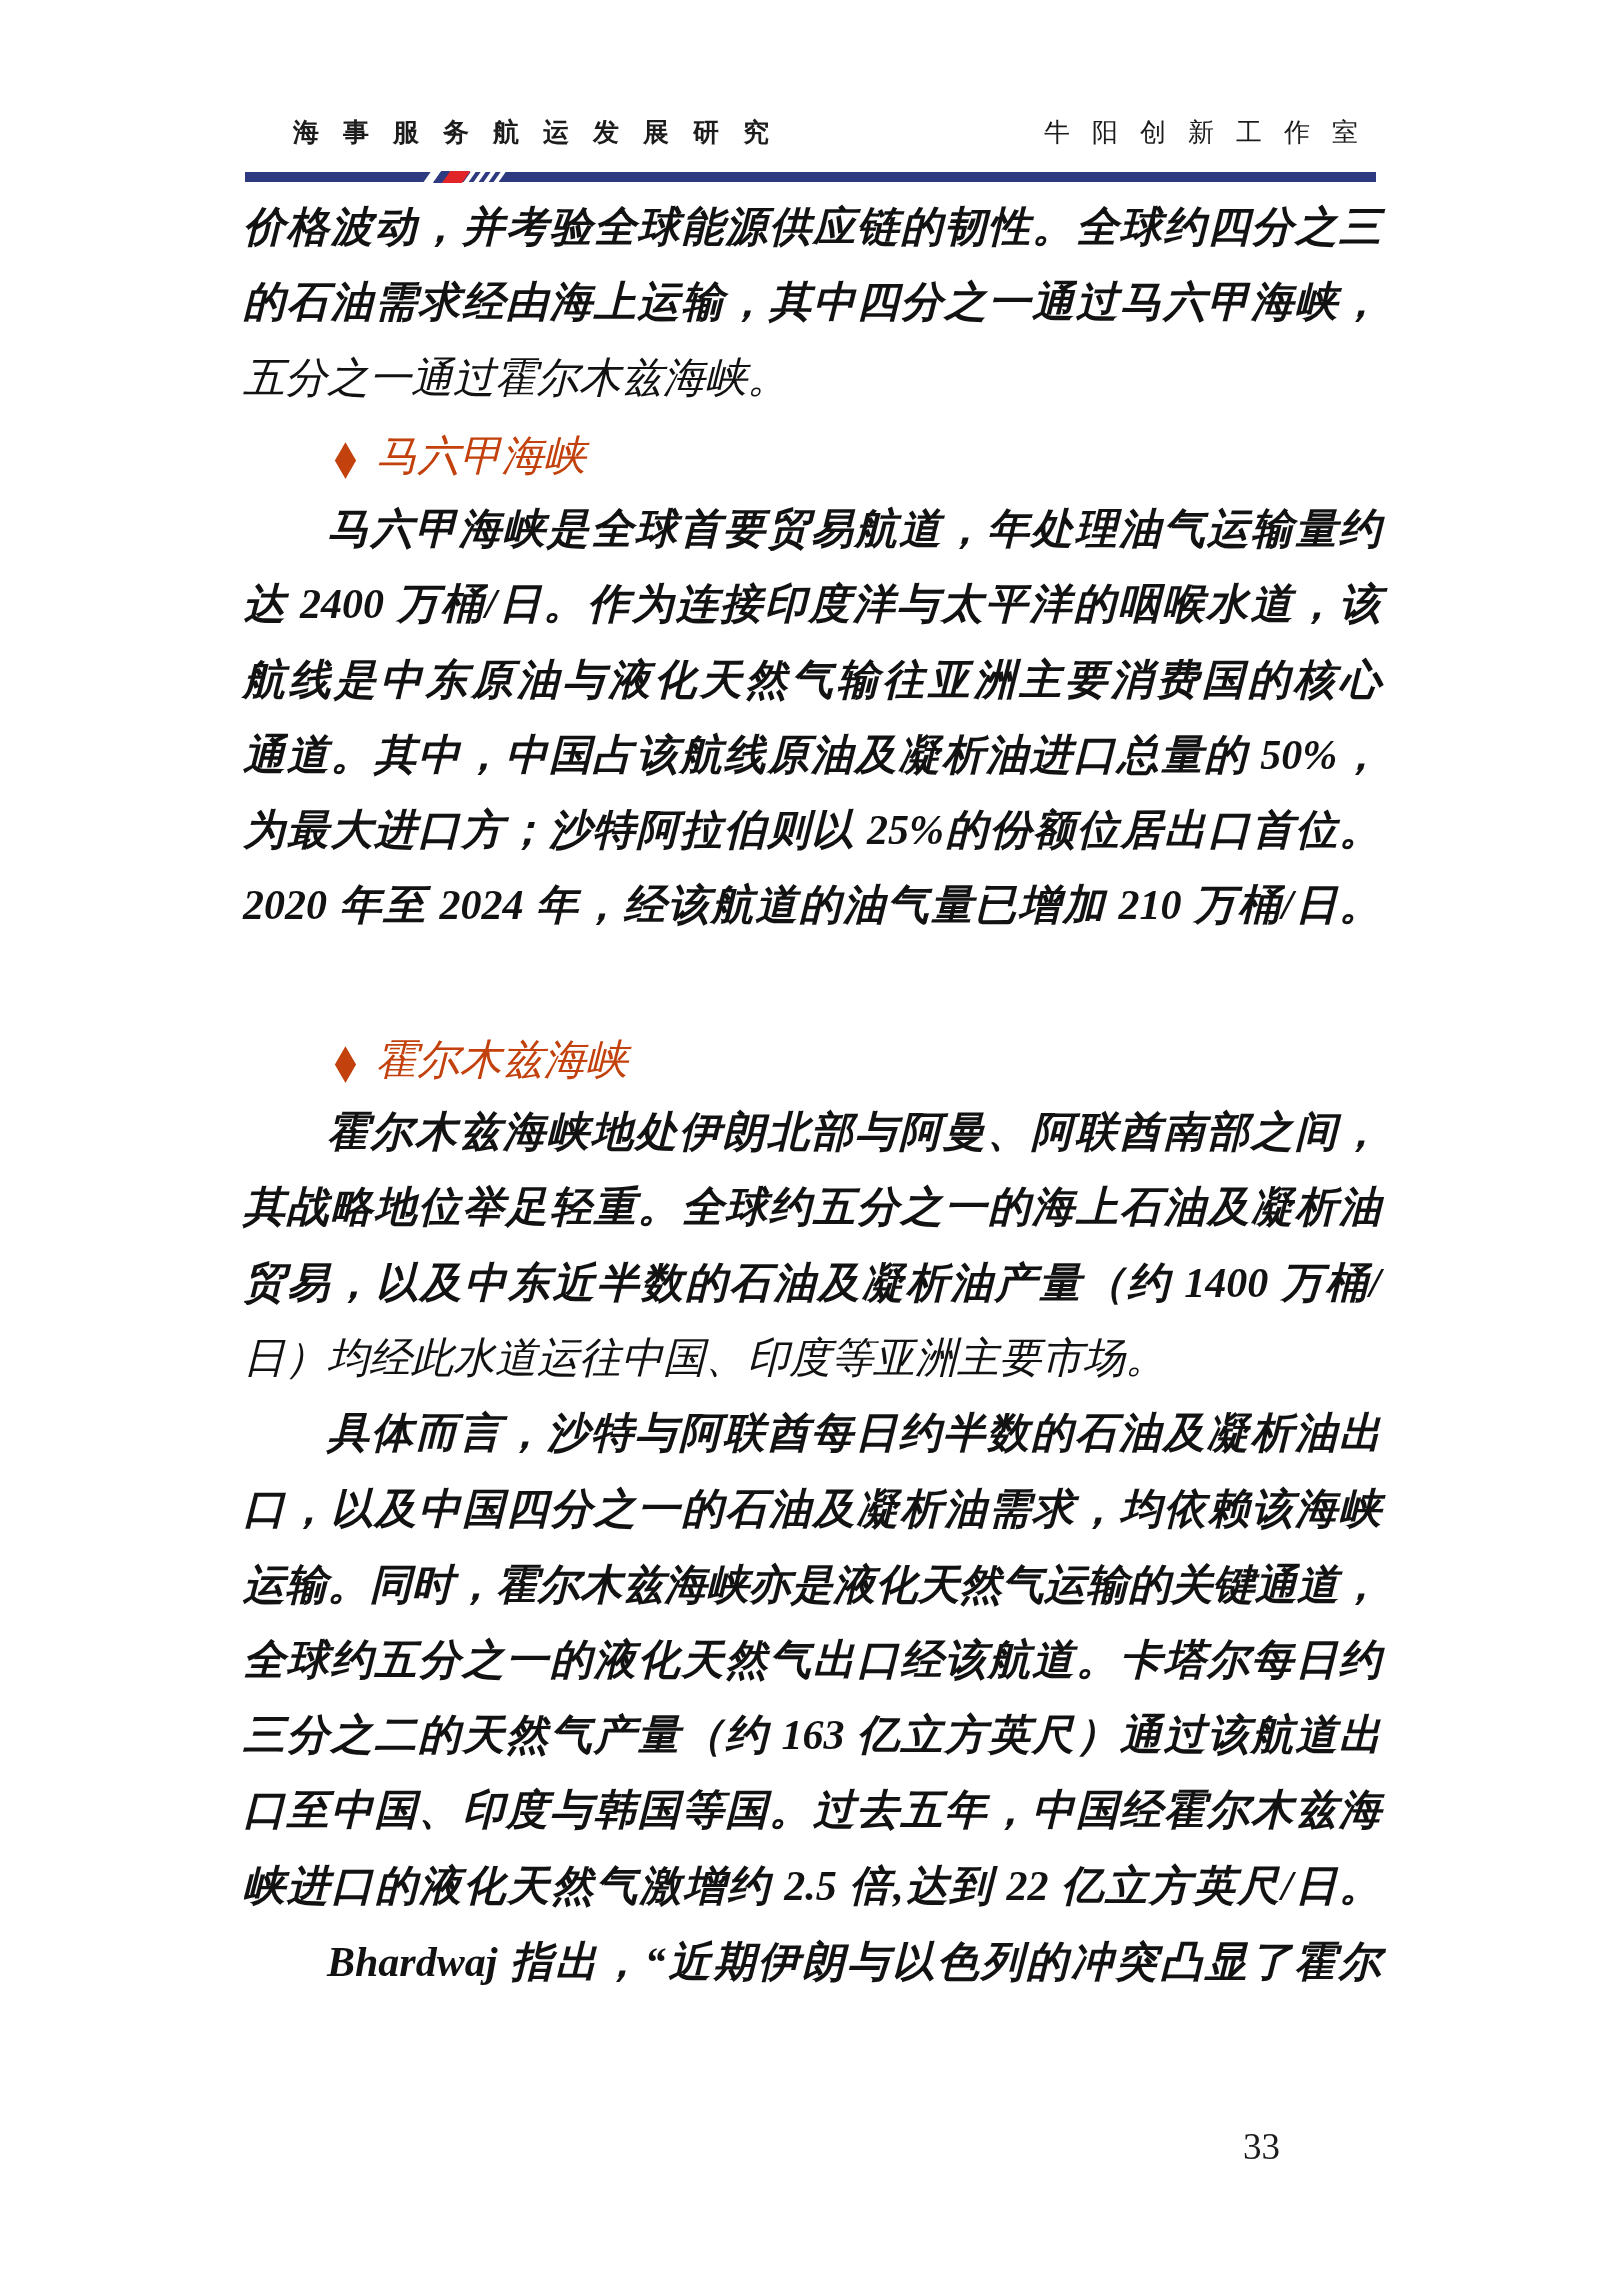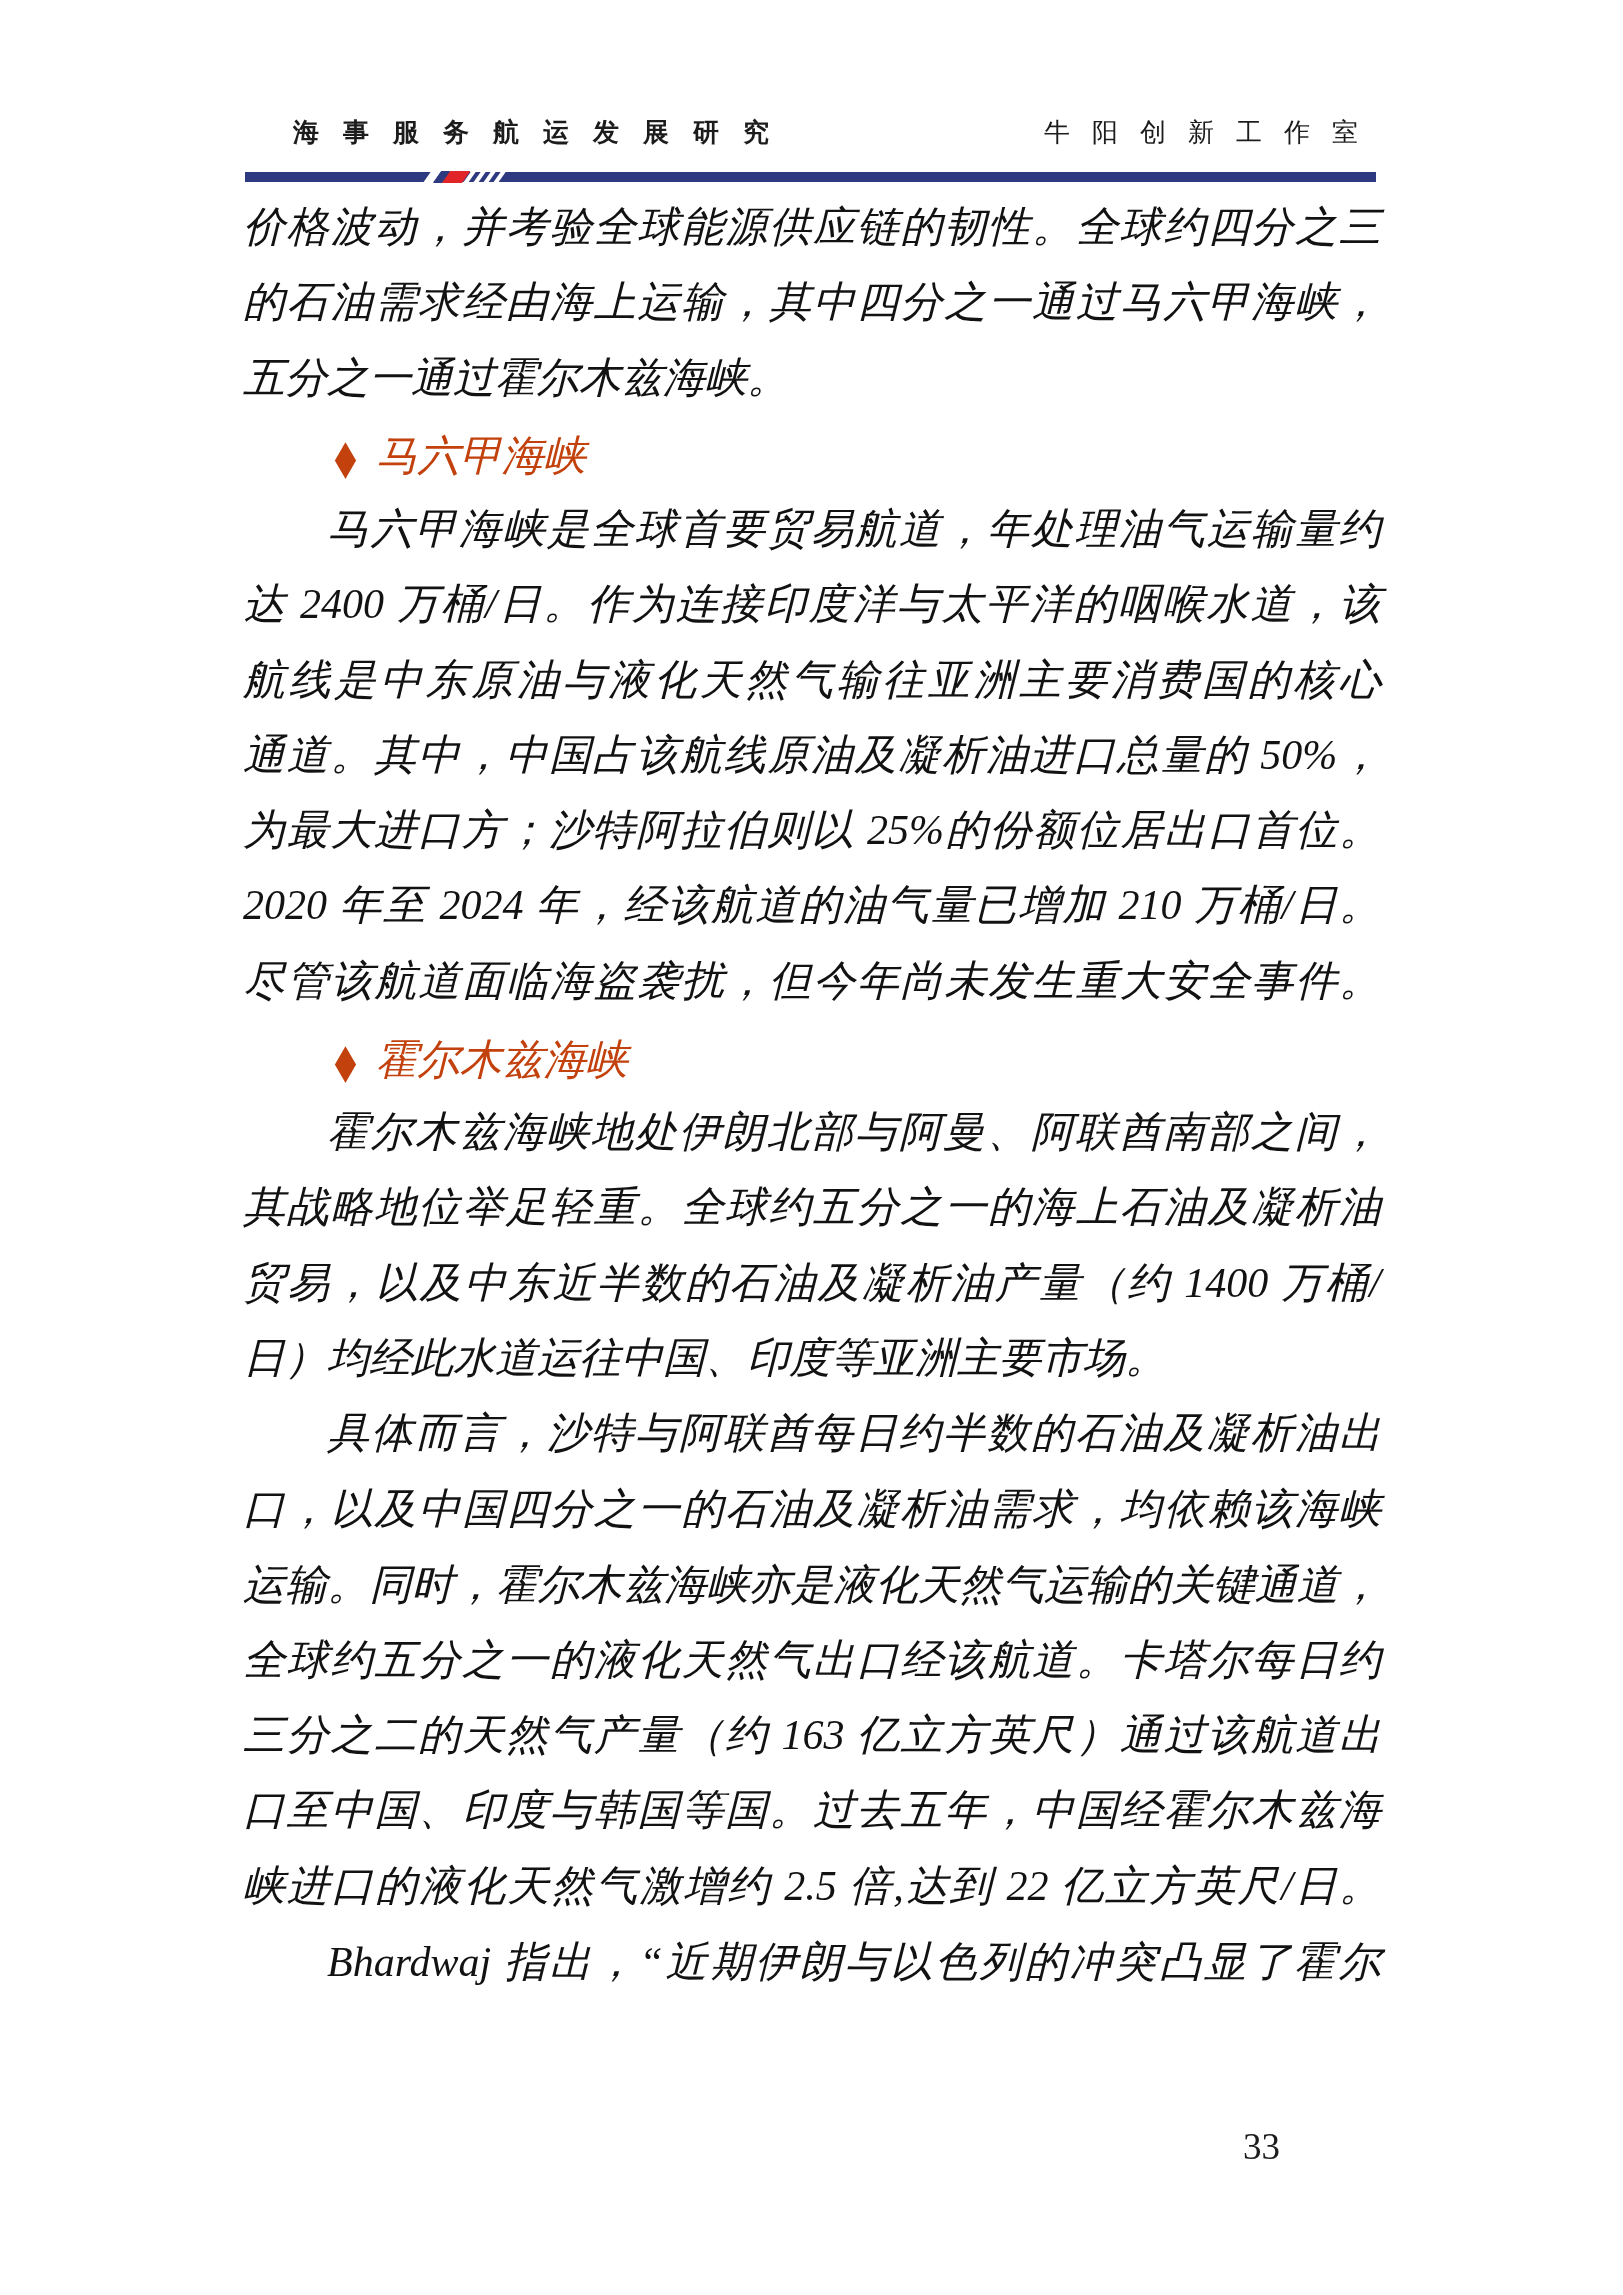--- a/index.html
+++ b/index.html
@@ -42,20 +42,21 @@
     position:absolute;left:243px;width:1138px;
     font-size:42px;line-height:1.15;
     font-style:italic;
     white-space:nowrap;
     color:#121212;
   }
   .j{ 
     white-space:normal;
     text-align:justify;
     text-align-last:justify;
+    font-weight:bold;
   }
   .ind{ 
     left:327px;width:1054px;
   }
   .bullet-line{
     position:absolute;left:327px;
     font-size:42px;line-height:1.15;
     font-style:italic;white-space:nowrap;color:#c2410c;
   }
   .diamond{
@@ -98,21 +99,20 @@
   <div class="bullet-line" style="top:429px">
     <span class="diamond">◆</span><span>马六甲海峡</span>
   </div>
 
   <div class="line j ind" style="top:505px">马六甲海峡是全球首要贸易航道，年处理油气运输量约</div>
   <div class="line j" style="top:580px">达 2400 万桶/日。作为连接印度洋与太平洋的咽喉水道，该</div>
   <div class="line j" style="top:656px">航线是中东原油与液化天然气输往亚洲主要消费国的核心</div>
   <div class="line j" style="top:731px">通道。其中，中国占该航线原油及凝析油进口总量的 50%，</div>
   <div class="line j" style="top:806px">为最大进口方；沙特阿拉伯则以 25%的份额位居出口首位。</div>
   <div class="line j" style="top:881px">2020 年至 2024 年，经该航道的油气量已增加 210 万桶/日。</div>
-  <div class="line j" style="top:957px">尽管该航道面临海盗袭扰，但今年尚未发生重大安全事件。</div>
 
   <div class="bullet-line" style="top:1033px">
     <span class="diamond">◆</span><span>霍尔木兹海峡</span>
   </div>
 
   <div class="line j ind" style="top:1108px">霍尔木兹海峡地处伊朗北部与阿曼、阿联酋南部之间，</div>
   <div class="line j" style="top:1183px">其战略地位举足轻重。全球约五分之一的海上石油及凝析油</div>
   <div class="line j" style="top:1259px">贸易，以及中东近半数的石油及凝析油产量（约 1400 万桶/</div>
   <div class="line" style="top:1334px">日）均经此水道运往中国、印度等亚洲主要市场。</div>
   <div class="line j ind" style="top:1409px">具体而言，沙特与阿联酋每日约半数的石油及凝析油出</div>

